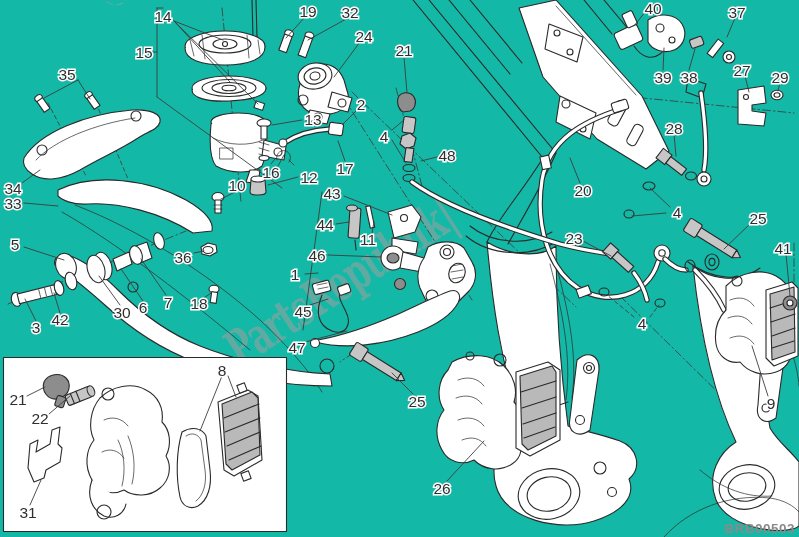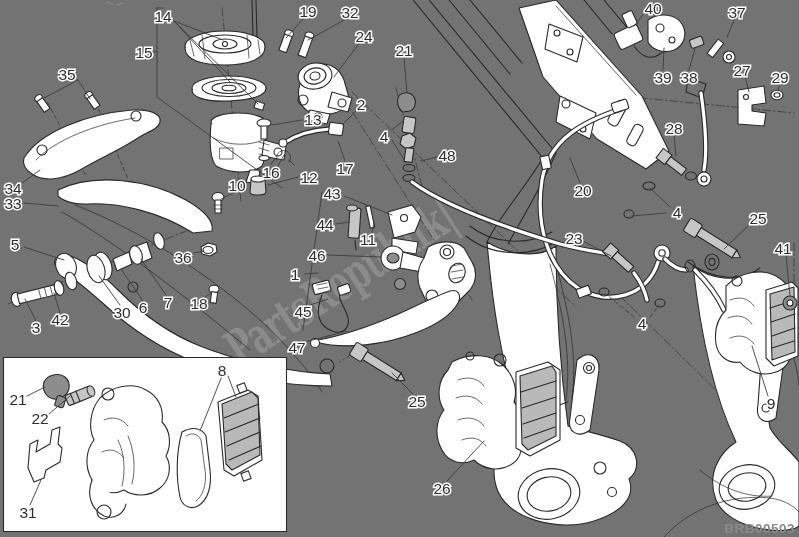--- a/index.html
+++ b/index.html
@@ -1,16 +1,16 @@
 <!DOCTYPE html>
 <html><head>
 <meta charset="utf-8">
 <style>
   html,body{margin:0;padding:0;background:#fff}
-  #page{position:relative;width:799px;height:537px;background:#737373;overflow:hidden}
+  #page{position:relative;width:799px;height:537px;background:#14b8a6;overflow:hidden}
   svg{display:block}
   path,line,rect,circle,ellipse,polyline,polygon{stroke:#2a2a2a;stroke-width:1.1;fill:none;stroke-linecap:round;stroke-linejoin:round}
   .fw{fill:#ffffff}
   .fg{fill:#c6c6c6}
   .fd{fill:#8d8d8d}
   .fp{fill:#b9b9b9}
   .hose-o{stroke-width:5.4}
   .hose-i{stroke:#fff;stroke-width:3.2}
   .thin{stroke-width:.7}
   .leader{stroke:#3d3d3d;stroke-width:.9}

